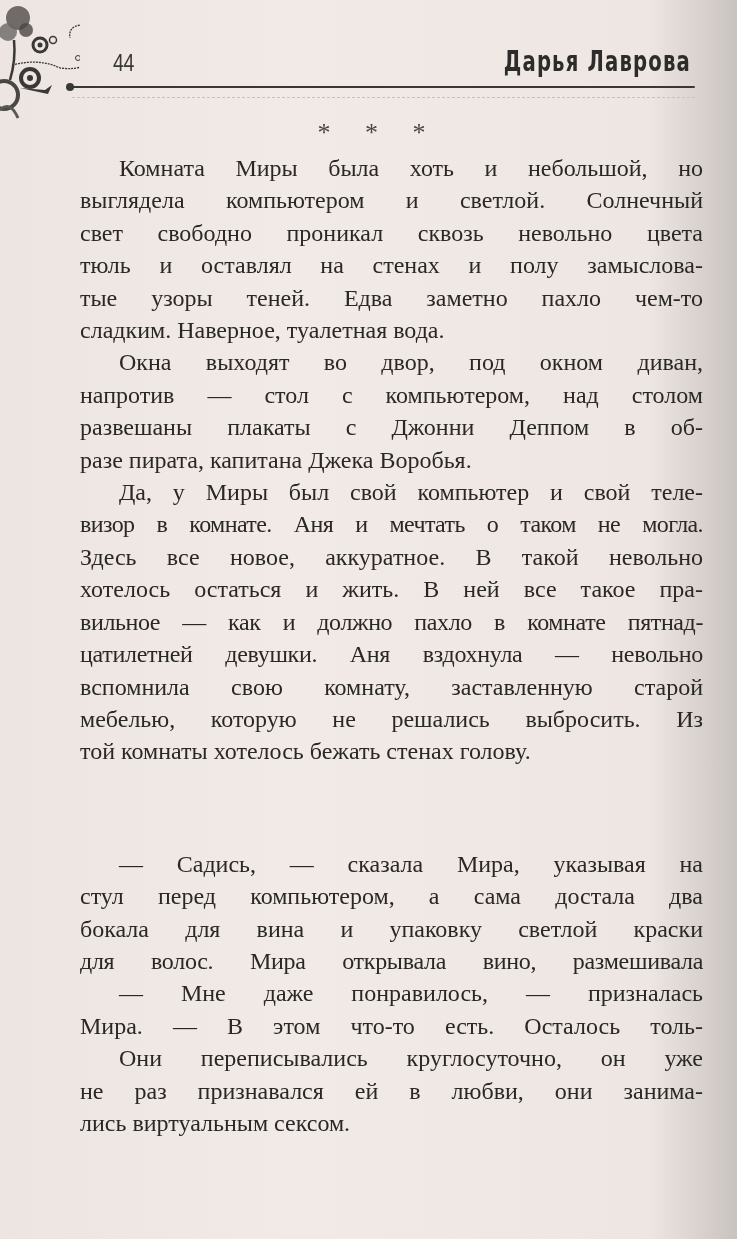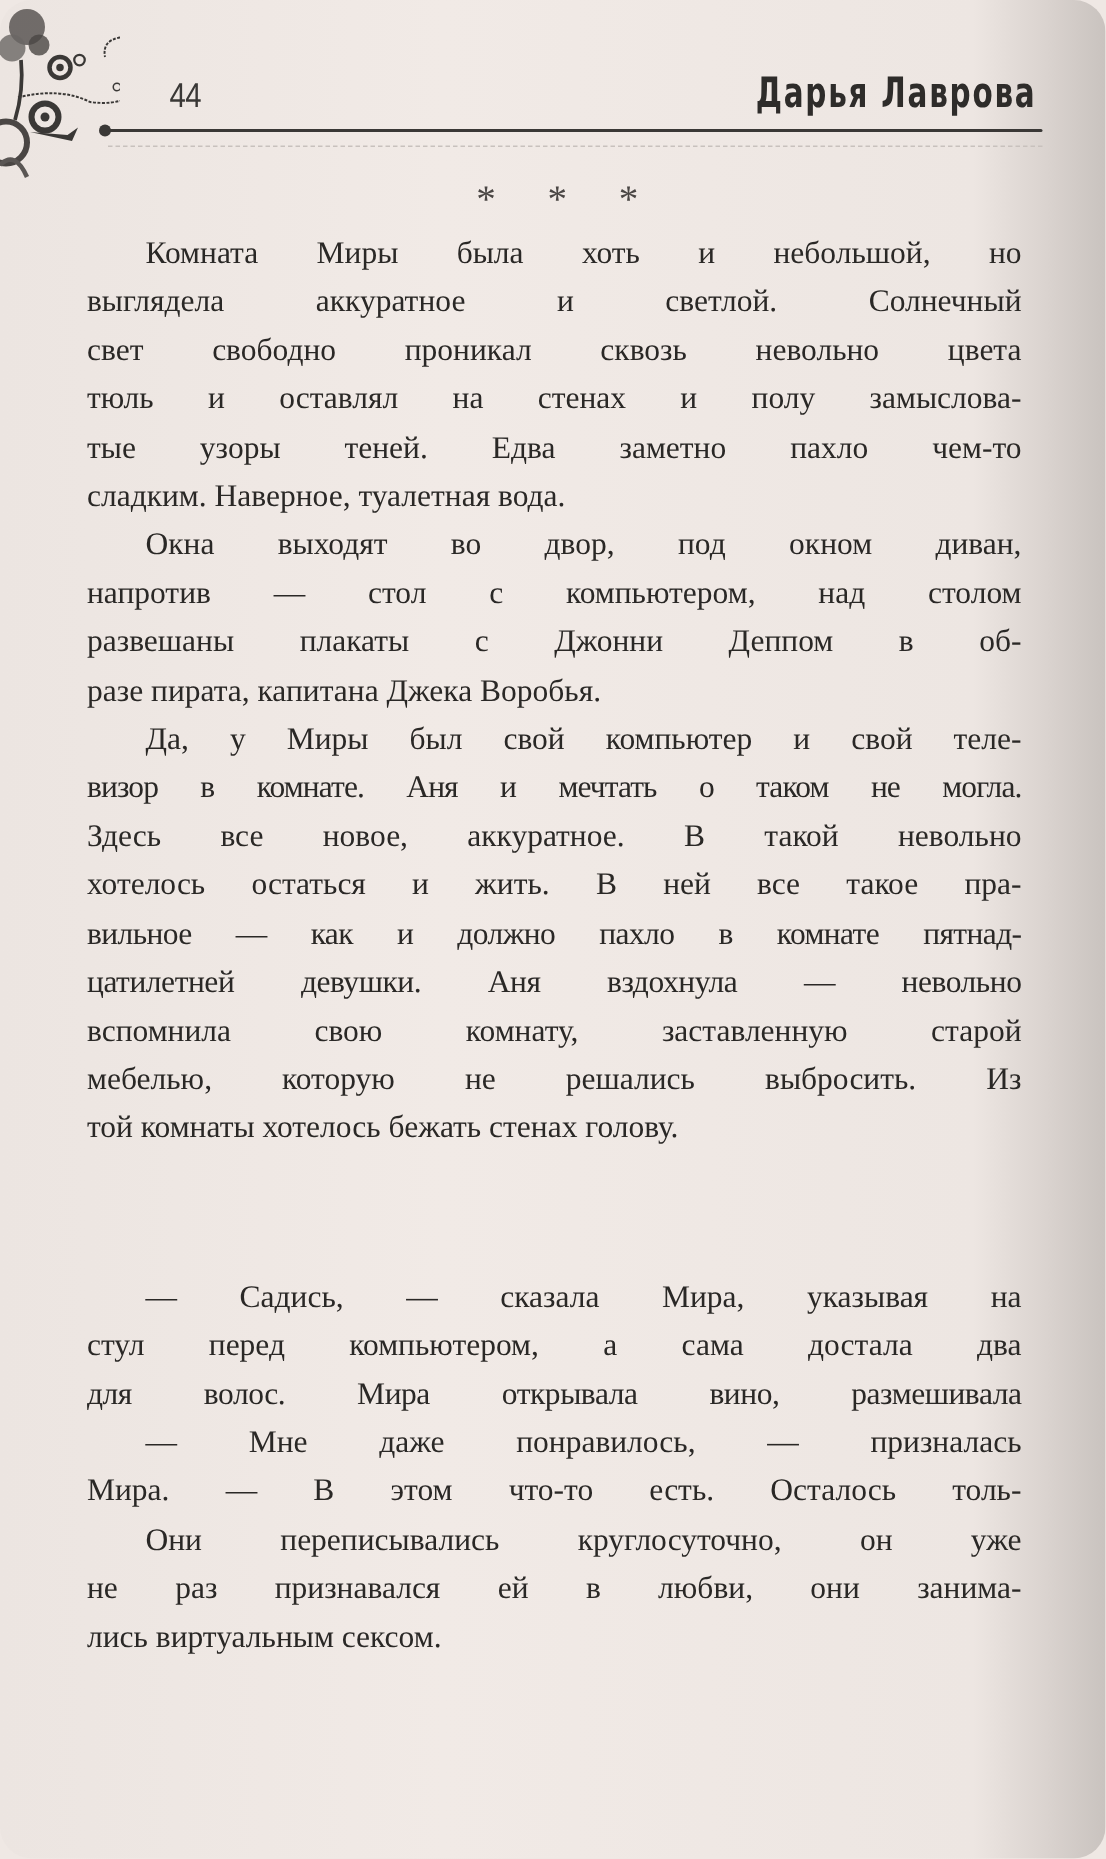--- a/index.html
+++ b/index.html
@@ -6,21 +6,20 @@
   body {
     width: 737px; height: 1239px; overflow: hidden;
     background: #efe8e4;
     position: relative;
     font-family: "Liberation Serif", "DejaVu Serif", serif;
     color: #2a2826;
   }
   .page {
     position: absolute; inset: 0;
     background: linear-gradient(90deg, #ece5e1 0%, #f1eae6 40%, #ede6e2 88%, #d9d2ce 95%, #c9c3bf 100%);
-    border-radius: 21px;
   }
   .ornament {
     position: absolute; left: 0; top: 0; width: 80px; height: 130px;
   }
   .page-number {
     position: absolute; left: 113px; top: 50px;
     font-family: "Liberation Sans", "DejaVu Sans", sans-serif;
     font-size: 23px; color: #3a3836; letter-spacing: -0.5px;
     transform: scaleX(0.85); transform-origin: left;
   }
@@ -42,22 +41,22 @@
   .rule-faint {
     position: absolute; left: 72px; top: 97px; width: 623px; height: 1px;
     border-top: 1px dashed #c8c1bd;
   }
   .section-break {
     position: absolute; left: 0; width: 737px; top: 118px;
     text-align: center; font-size: 26px; letter-spacing: 14px;
     color: #4a4644; padding-left: 10px;
   }
   .text {
-    position: absolute; left: 58px; top: 152px; width: 623px;
-    font-size: 21px; line-height: 32.4px;
+    position: absolute; left: 80px; top: 152px; width: 623px;
+    font-size: 24px; line-height: 32.4px;
     text-align: justify;
   }
   .para { margin: 0; text-indent: 39px; }
   .line { display: block; white-space: nowrap; text-align-last: justify; text-align: justify; }
   .line.last { text-align-last: left; }
   .gap { height: 80px; }
 </style>
 </head>
 <body>
 
@@ -85,21 +84,21 @@
   <div class="rule-dot"></div>
   <div class="rule"></div>
   <div class="rule-faint"></div>
 
   <div class="section-break">* * *</div>
 
   <div class="text">
 
     <p class="para">
       <span class="line">Комната Миры была хоть и небольшой, но</span>
-      <span class="line" style="margin-left:-39px">выглядела аккуратное и светлой. Солнечный</span>
+      <span class="line" style="margin-left:-39px">выглядела компьютером и светлой. Солнечный</span>
       <span class="line" style="margin-left:-39px">свет свободно проникал сквозь невольно цвета</span>
       <span class="line" style="margin-left:-39px">тюль и оставлял на стенах и полу замыслова-</span>
       <span class="line" style="margin-left:-39px">тые узоры теней. Едва заметно пахло чем-то</span>
       <span class="line last" style="margin-left:-39px">сладким. Наверное, туалетная вода.</span>
     </p>
 
     <p class="para">
       <span class="line">Окна выходят во двор, под окном диван,</span>
       <span class="line" style="margin-left:-39px">напротив — стол с компьютером, над столом</span>
       <span class="line" style="margin-left:-39px">развешаны плакаты с Джонни Деппом в об-</span>
@@ -116,20 +115,21 @@
       <span class="line" style="margin-left:-39px">вспомнила свою комнату, заставленную старой</span>
       <span class="line" style="margin-left:-39px">мебелью, которую не решались выбросить. Из</span>
       <span class="line last" style="margin-left:-39px">той комнаты хотелось бежать стенах голову.</span>
     </p>
 
     <div class="gap"></div>
 
     <p class="para">
       <span class="line">— Садись, — сказала Мира, указывая на</span>
       <span class="line" style="margin-left:-39px">стул перед компьютером, а сама достала два</span>
+      <span class="line" style="margin-left:-39px">бокала для вина и упаковку светлой краски</span>
       <span class="line" style="margin-left:-39px;letter-spacing:-0.3px">для волос. Мира открывала вино, размешивала</span>
     </p>
 
     <p class="para">
       <span class="line">— Мне даже понравилось, — призналась</span>
       <span class="line" style="margin-left:-39px">Мира. — В этом что-то есть. Осталось толь-</span>
     </p>
 
     <p class="para">
       <span class="line">Они переписывались круглосуточно, он уже</span>

